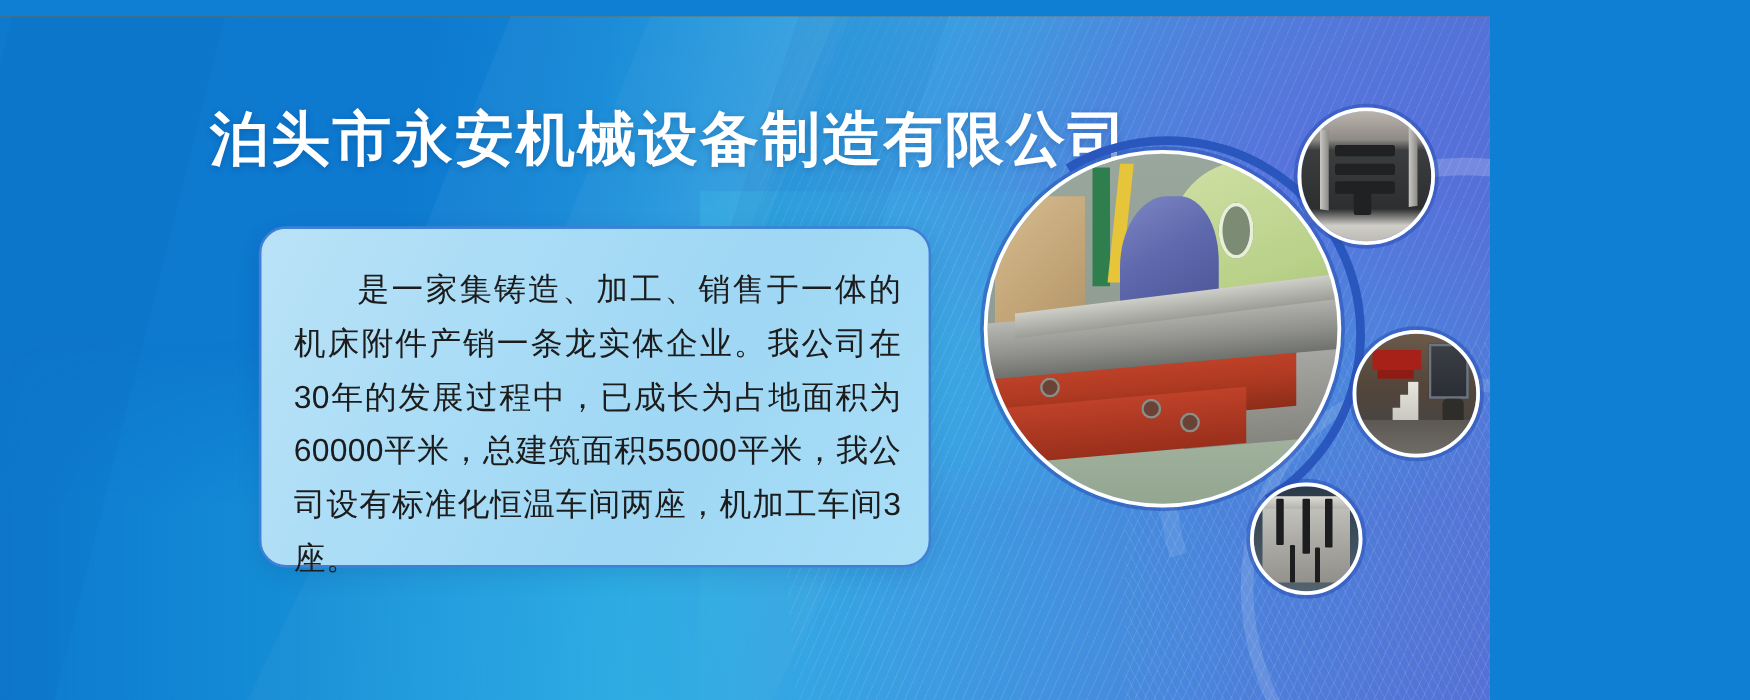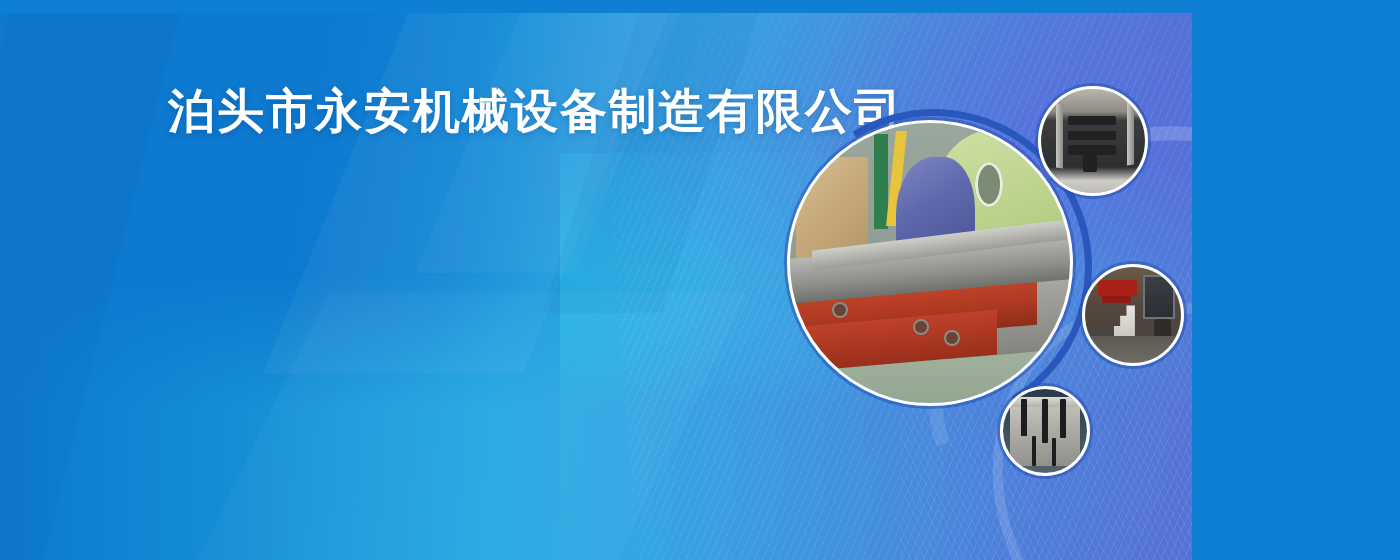--- a/index.html
+++ b/index.html
@@ -230,20 +230,23 @@
   <div class="facet facet-b"></div>
   <div class="facet facet-c"></div>
   <div class="facet facet-d"></div>
   <div class="bg-lines"></div>
   <div class="bg-lines2"></div>
   <div class="swoosh"></div>
   <div class="swoosh2"></div>
 
   <div class="title">泊头市永安机械设备制造有限公司</div>
 
+  <div class="desc-card">
+    <div class="desc-text">是一家集铸造、加工、销售于一体的机床附件产销一条龙实体企业。我公司在30年的发展过程中，已成长为占地面积为60000平米，总建筑面积55000平米，我公司设有标准化恒温车间两座，机加工车间3座。</div>
+  </div>
 
   <div class="arc-main"></div>
   <div class="photo photo-main">
     <div class="ph">
       <div class="m-wall"></div>
       <div class="m-wood"></div>
       <div class="m-green"></div>
       <div class="m-port"></div>
       <div class="m-green-pillar"></div>
       <div class="m-yellow"></div>

